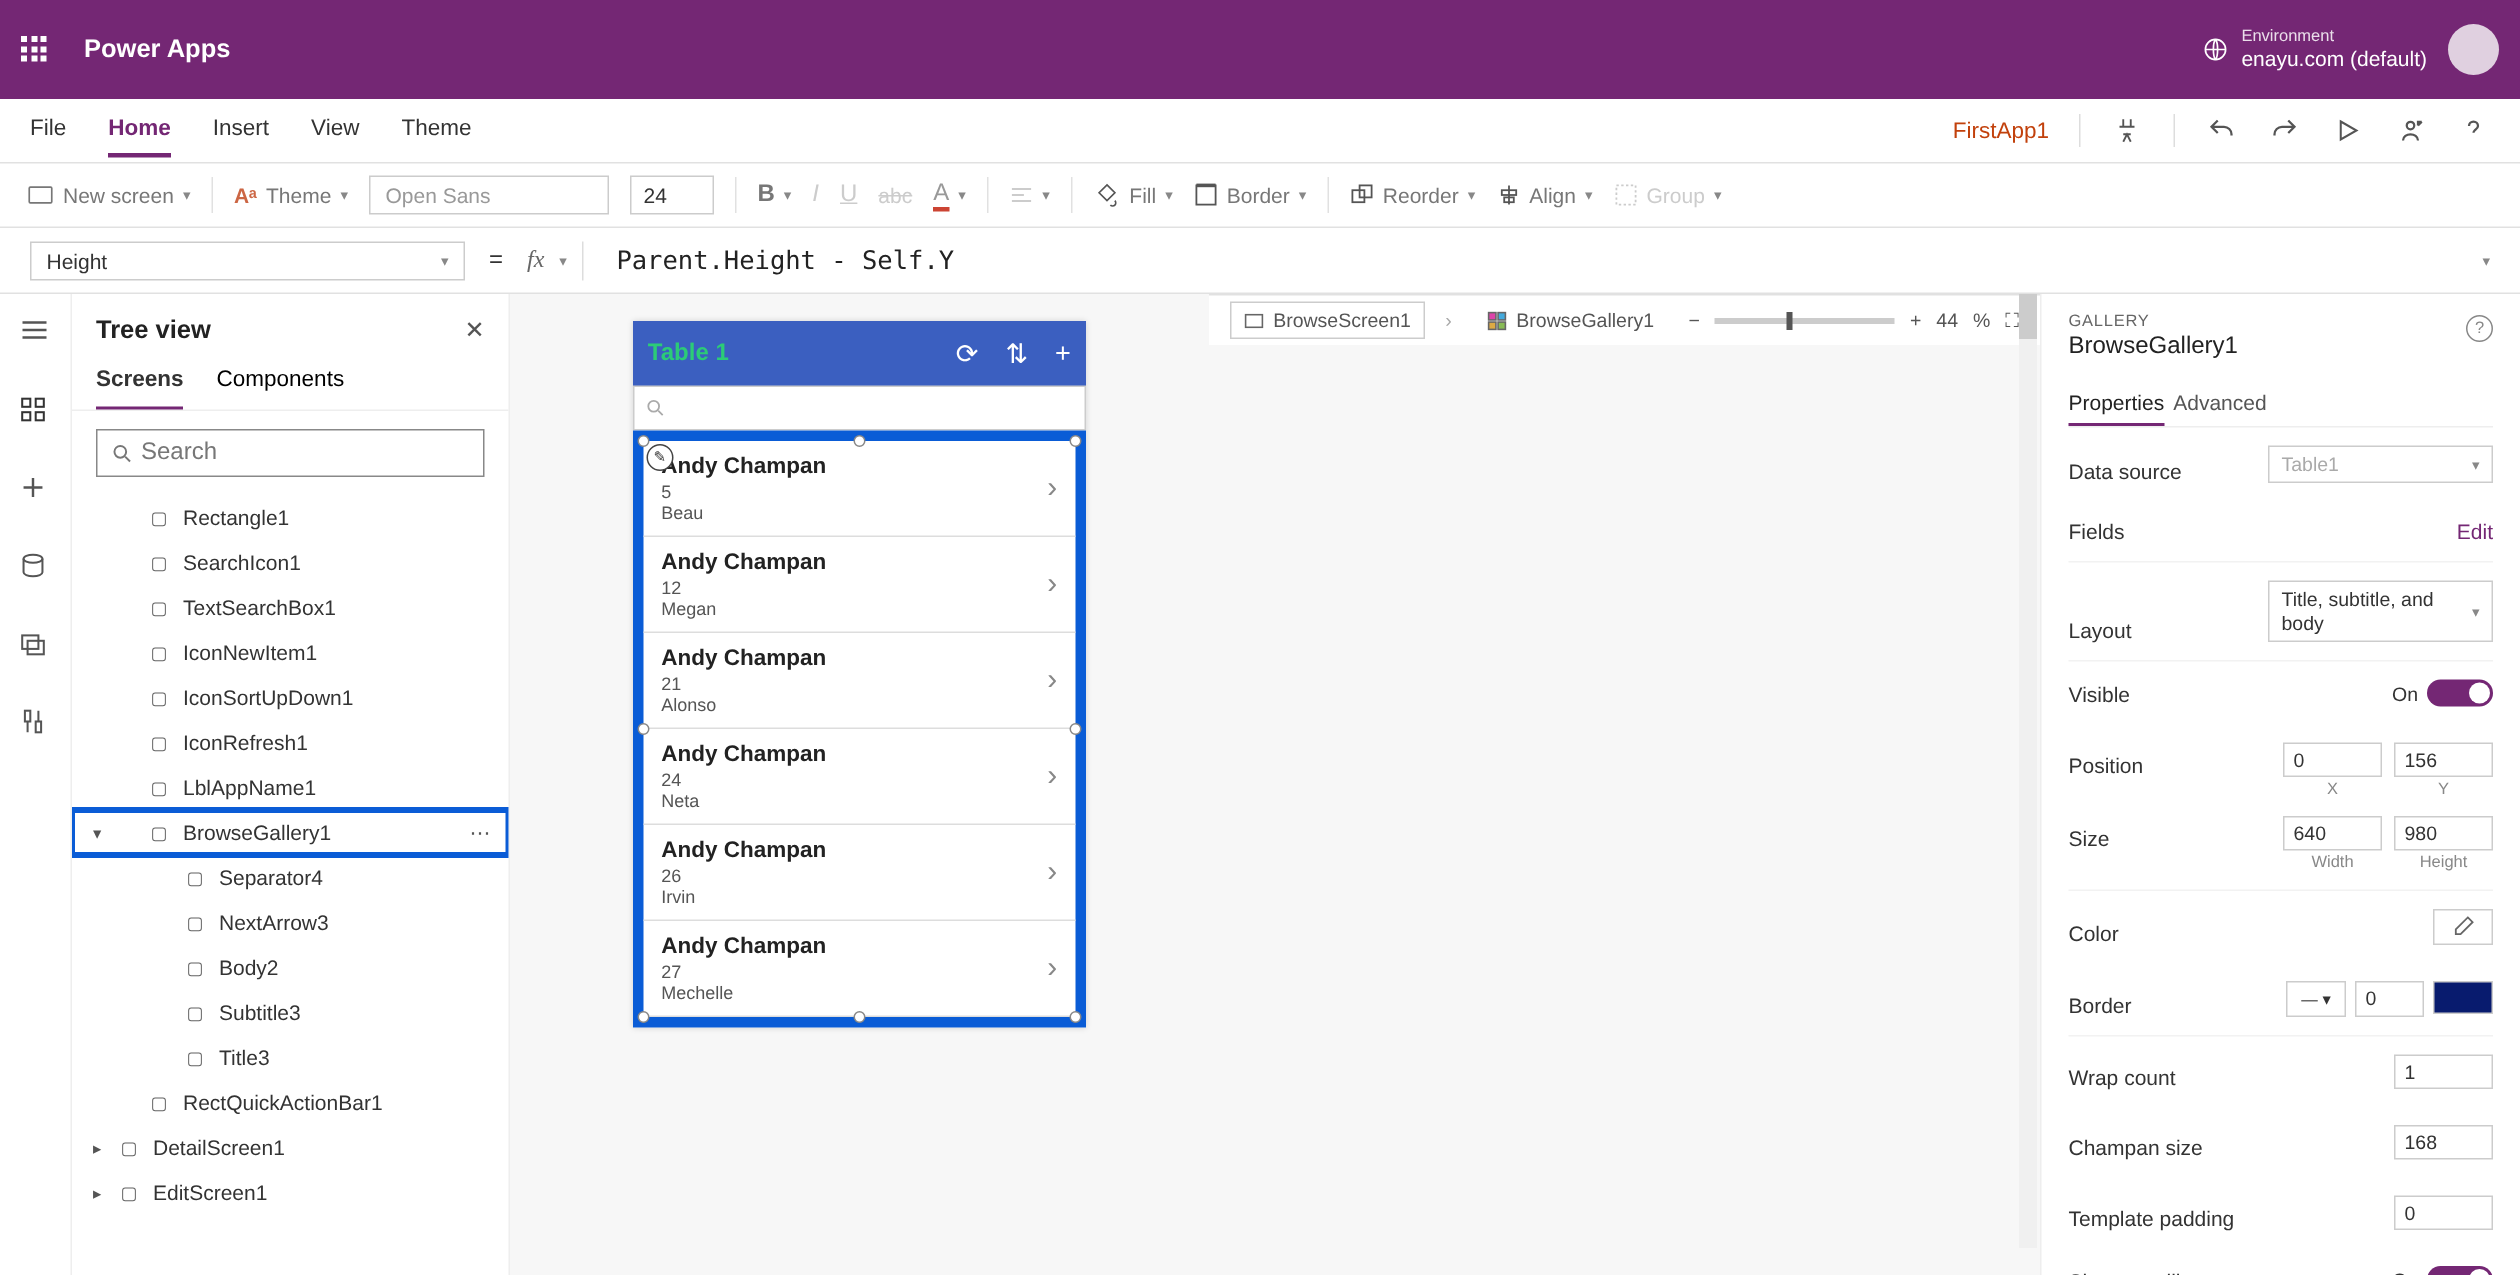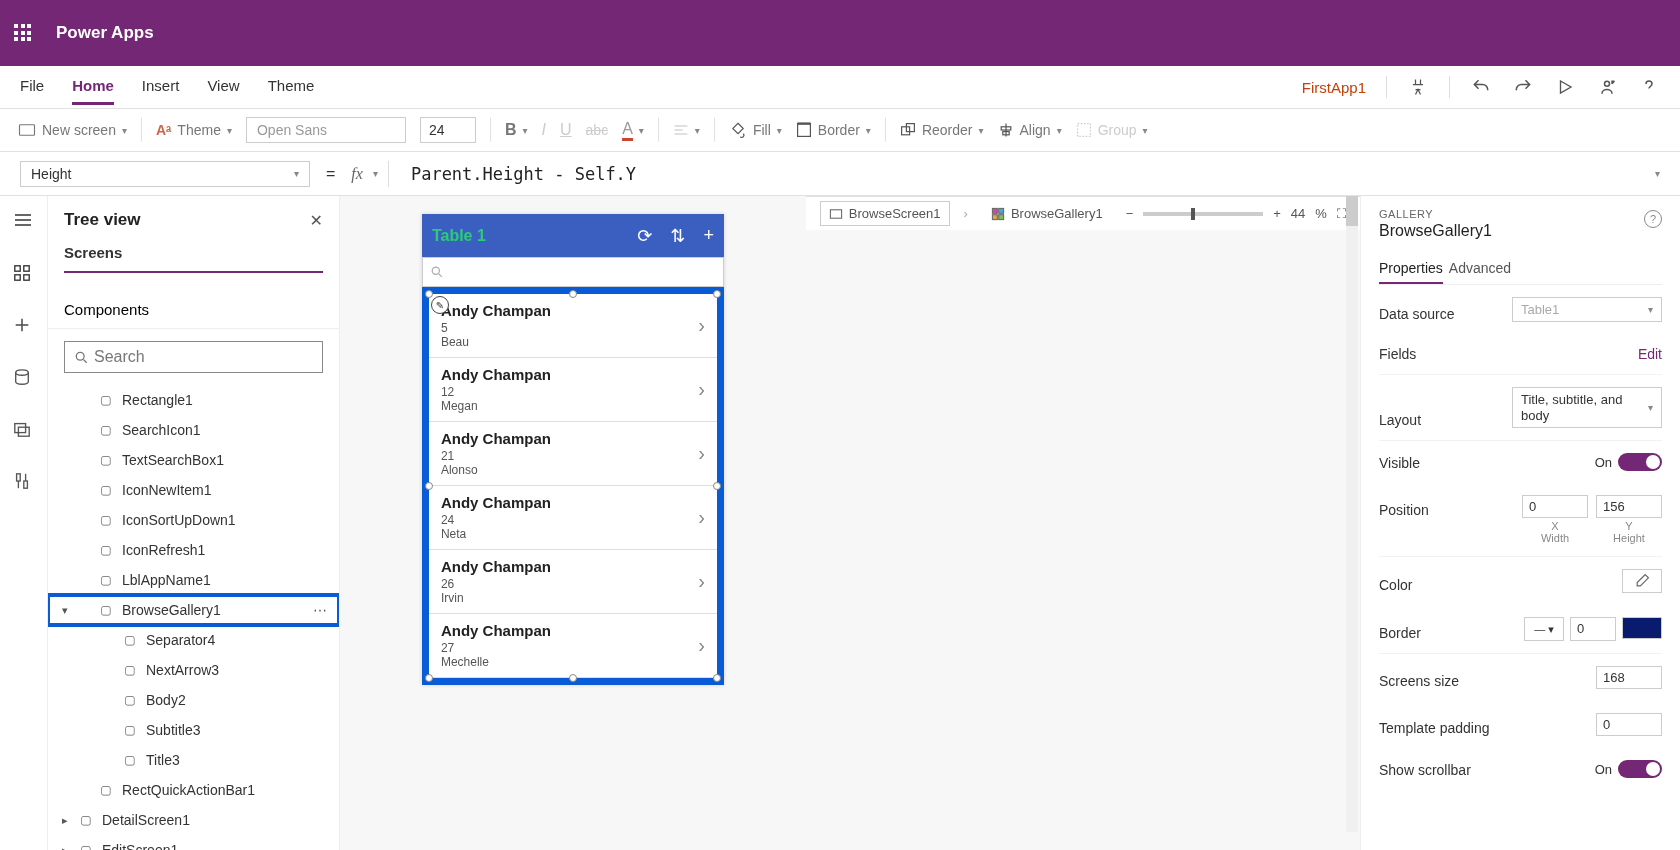--- a/index.html
+++ b/index.html
@@ -48,21 +48,21 @@
 .main-area { display: flex; height: calc(850px - 50px - 42px - 44px - 44px); }
 
 
 .left-rail { width: 48px; border-right: 1px solid #eee; display: flex; flex-direction: column; align-items: center; gap: 30px; padding-top: 16px; color: #555; }
 .rail-icon { width: 22px; height: 22px; cursor: pointer; }
 
 
 .tree-panel { width: 292px; border-right: 1px solid #eee; display: flex; flex-direction: column; position: relative; }
 .tree-header { padding: 14px 16px 8px; display: flex; justify-content: space-between; align-items: center; }
 .tree-title { font-size: 17px; font-weight: 600; color: #222; }
-.tree-tabs { display: flex; gap: 22px; padding: 0 16px; font-size: 15px; border-bottom: 1px solid #eee; flex-direction: column;}
+.tree-tabs { display: flex; gap: 22px; padding: 0 16px; font-size: 15px; border-bottom: 1px solid #eee;}
 .tree-tab { padding: 6px 0 10px; cursor: pointer; color: #000000; }
 .tree-tab.active { color: #333; border-bottom: 2px solid #742774; font-weight:600;}
 .tree-search { margin: 12px 16px; border: 1px solid #888; padding: 6px 10px; display: flex; align-items: center; gap: 6px; color: #777; font-size: 16px; }
 .tree-items { overflow-y: auto; flex: 1; padding-bottom: 10px; }
 .tree-item { display: flex; align-items: center; gap: 8px; padding: 7px 12px 7px 30px; font-size: 14px; color: #333; cursor: pointer; position: relative;}
 .tree-item.child { padding-left: 50px; }
 .tree-item.grandchild { padding-left: 74px; }
 .tree-item .ti-icon { width: 16px; height: 16px; display: inline-flex; align-items: center; justify-content: center; font-size: 12px; color: #666; }
 .tree-item.selected-box { outline: 4px solid #0a5cd6; outline-offset: -2px;}
 .tree-item .ellipsis { margin-left: auto; color: #555; }
@@ -132,20 +132,33 @@
         <span></span>
         <span></span>
         <span></span>
         <span></span>
         <span></span>
         <span></span>
         <span></span>
         <span></span>
       </div>
     <div class="app-title">Power Apps</div>
+  </div>
+  <div class="top-header-right">
+    <div class="env-block">
+      <svg width="18" height="18" viewBox="0 0 24 24" fill="none" stroke="#fff" stroke-width="1.5">
+          <circle cx="12" cy="12" r="9"></circle>
+          <path d="M3 12h18M12 3c2.5 3 2.5 15 0 18M12 3c-2.5 3-2.5 15 0 18"></path>
+        </svg>
+      <div class="env-text">
+        <div class="env-label">Environment</div>
+        <div class="env-value">enayu.com (default)</div>
+      </div>
+    </div>
+    <div class="avatar"></div>
   </div>
 </div>
 
 <div class="menu-bar">
   <div class="menu-left">
     <div class="menu-item">File</div>
     <div class="menu-item active">Home</div>
     <div class="menu-item">Insert</div>
     <div class="menu-item">View</div>
     <div class="menu-item">Theme</div>
@@ -570,20 +583,27 @@
       <span>Position</span>
       <div class="prop-two">
         <div class="prop-num">0</div>
         <div class="prop-num">156</div>
       </div>
     </div>
     <div class="prop-sublabels">
         <span>X</span>
         <span>Y</span>
       </div>
+    <div class="prop-row noborder" style="padding-bottom:2px;">
+      <span>Size</span>
+      <div class="prop-two">
+        <div class="prop-num">640</div>
+        <div class="prop-num">980</div>
+      </div>
+    </div>
     <div class="prop-row" style="padding-top:0;">
         <span></span>
         <div class="prop-sublabels" style="justify-content:flex-end;">
           <span>Width</span>
           <span>Height</span>
         </div>
       </div>
     <div class="prop-row noborder">
       <span>Color</span>
       <div class="small-sel">
@@ -594,21 +614,25 @@
     </div>
     <div class="prop-row">
       <span>Border</span>
       <div style="display:flex;gap:6px;">
         <div class="small-sel">— ▾</div>
         <div class="prop-num" style="width:46px;">0</div>
         <div class="color-swatch"></div>
       </div>
     </div>
     <div class="prop-row noborder">
-      <span>Screens size</span>
+      <span>Wrap count</span>
+      <div class="prop-num">1</div>
+    </div>
+    <div class="prop-row noborder">
+      <span>Champan size</span>
       <div class="prop-num">168</div>
     </div>
     <div class="prop-row noborder">
       <span>Template padding</span>
       <div class="prop-num">0</div>
     </div>
     <div class="prop-row noborder">
       <span>Show scrollbar</span>
       <div style="display:flex;align-items:center;">
           <span class="toggle-label">On</span>

